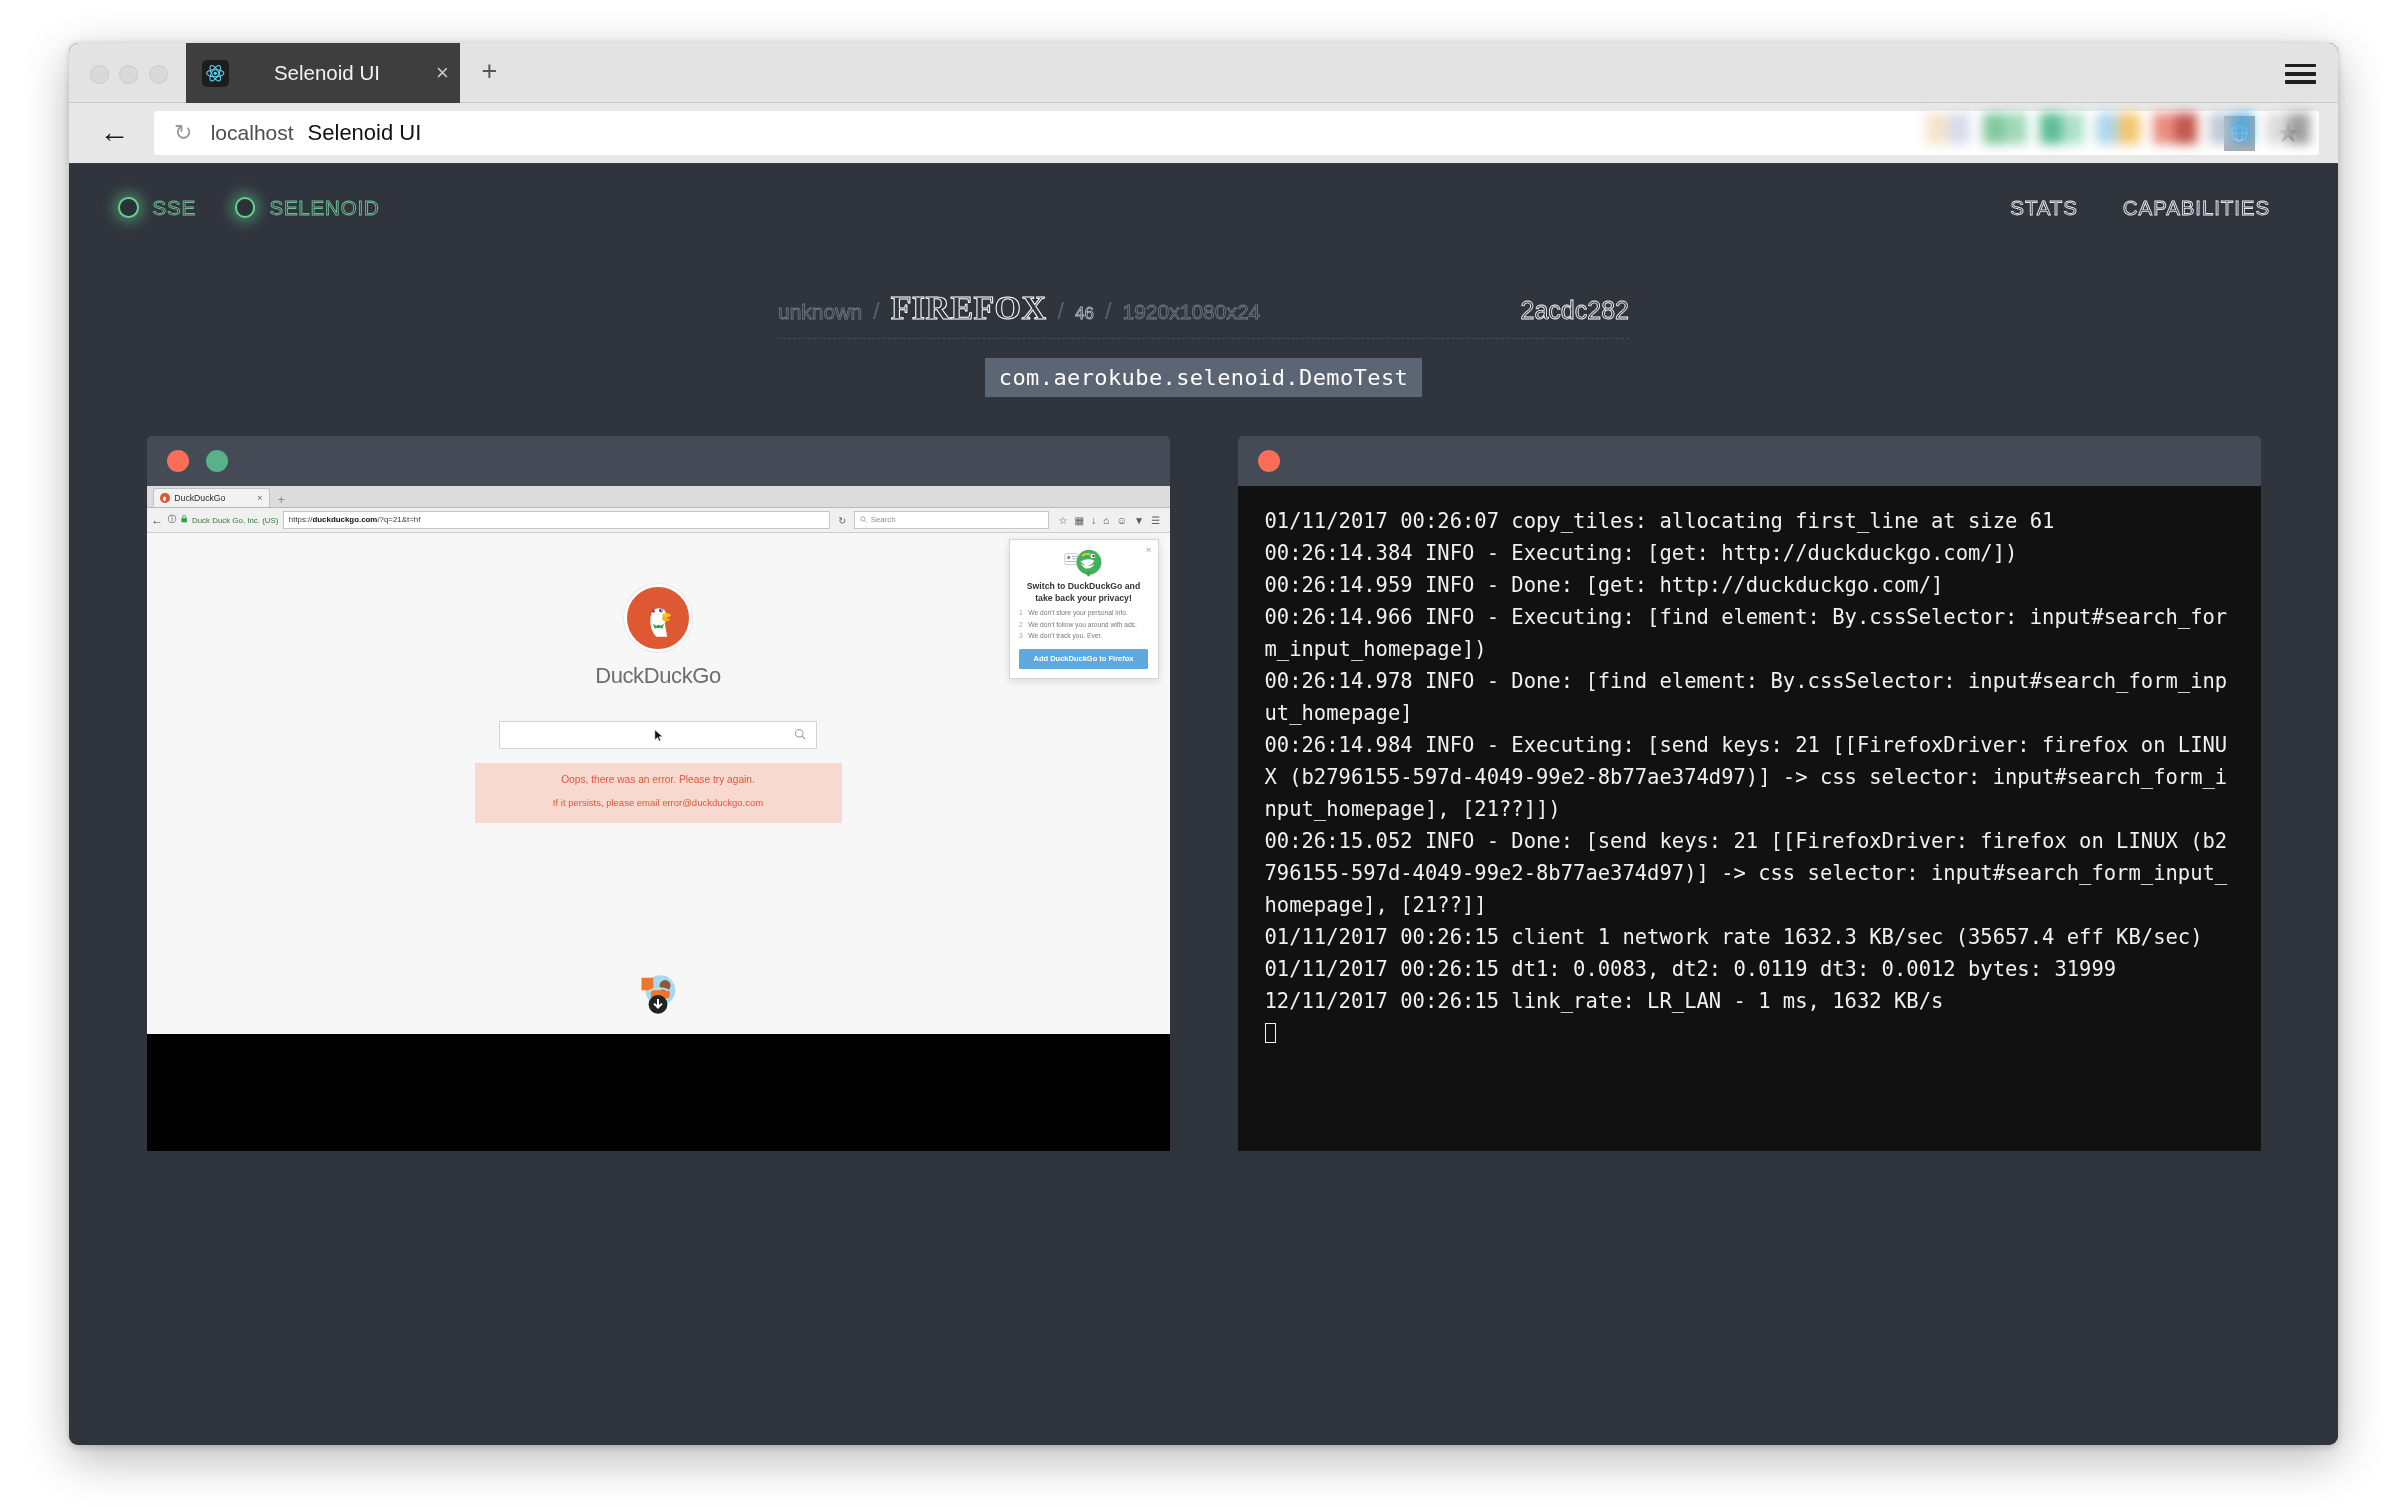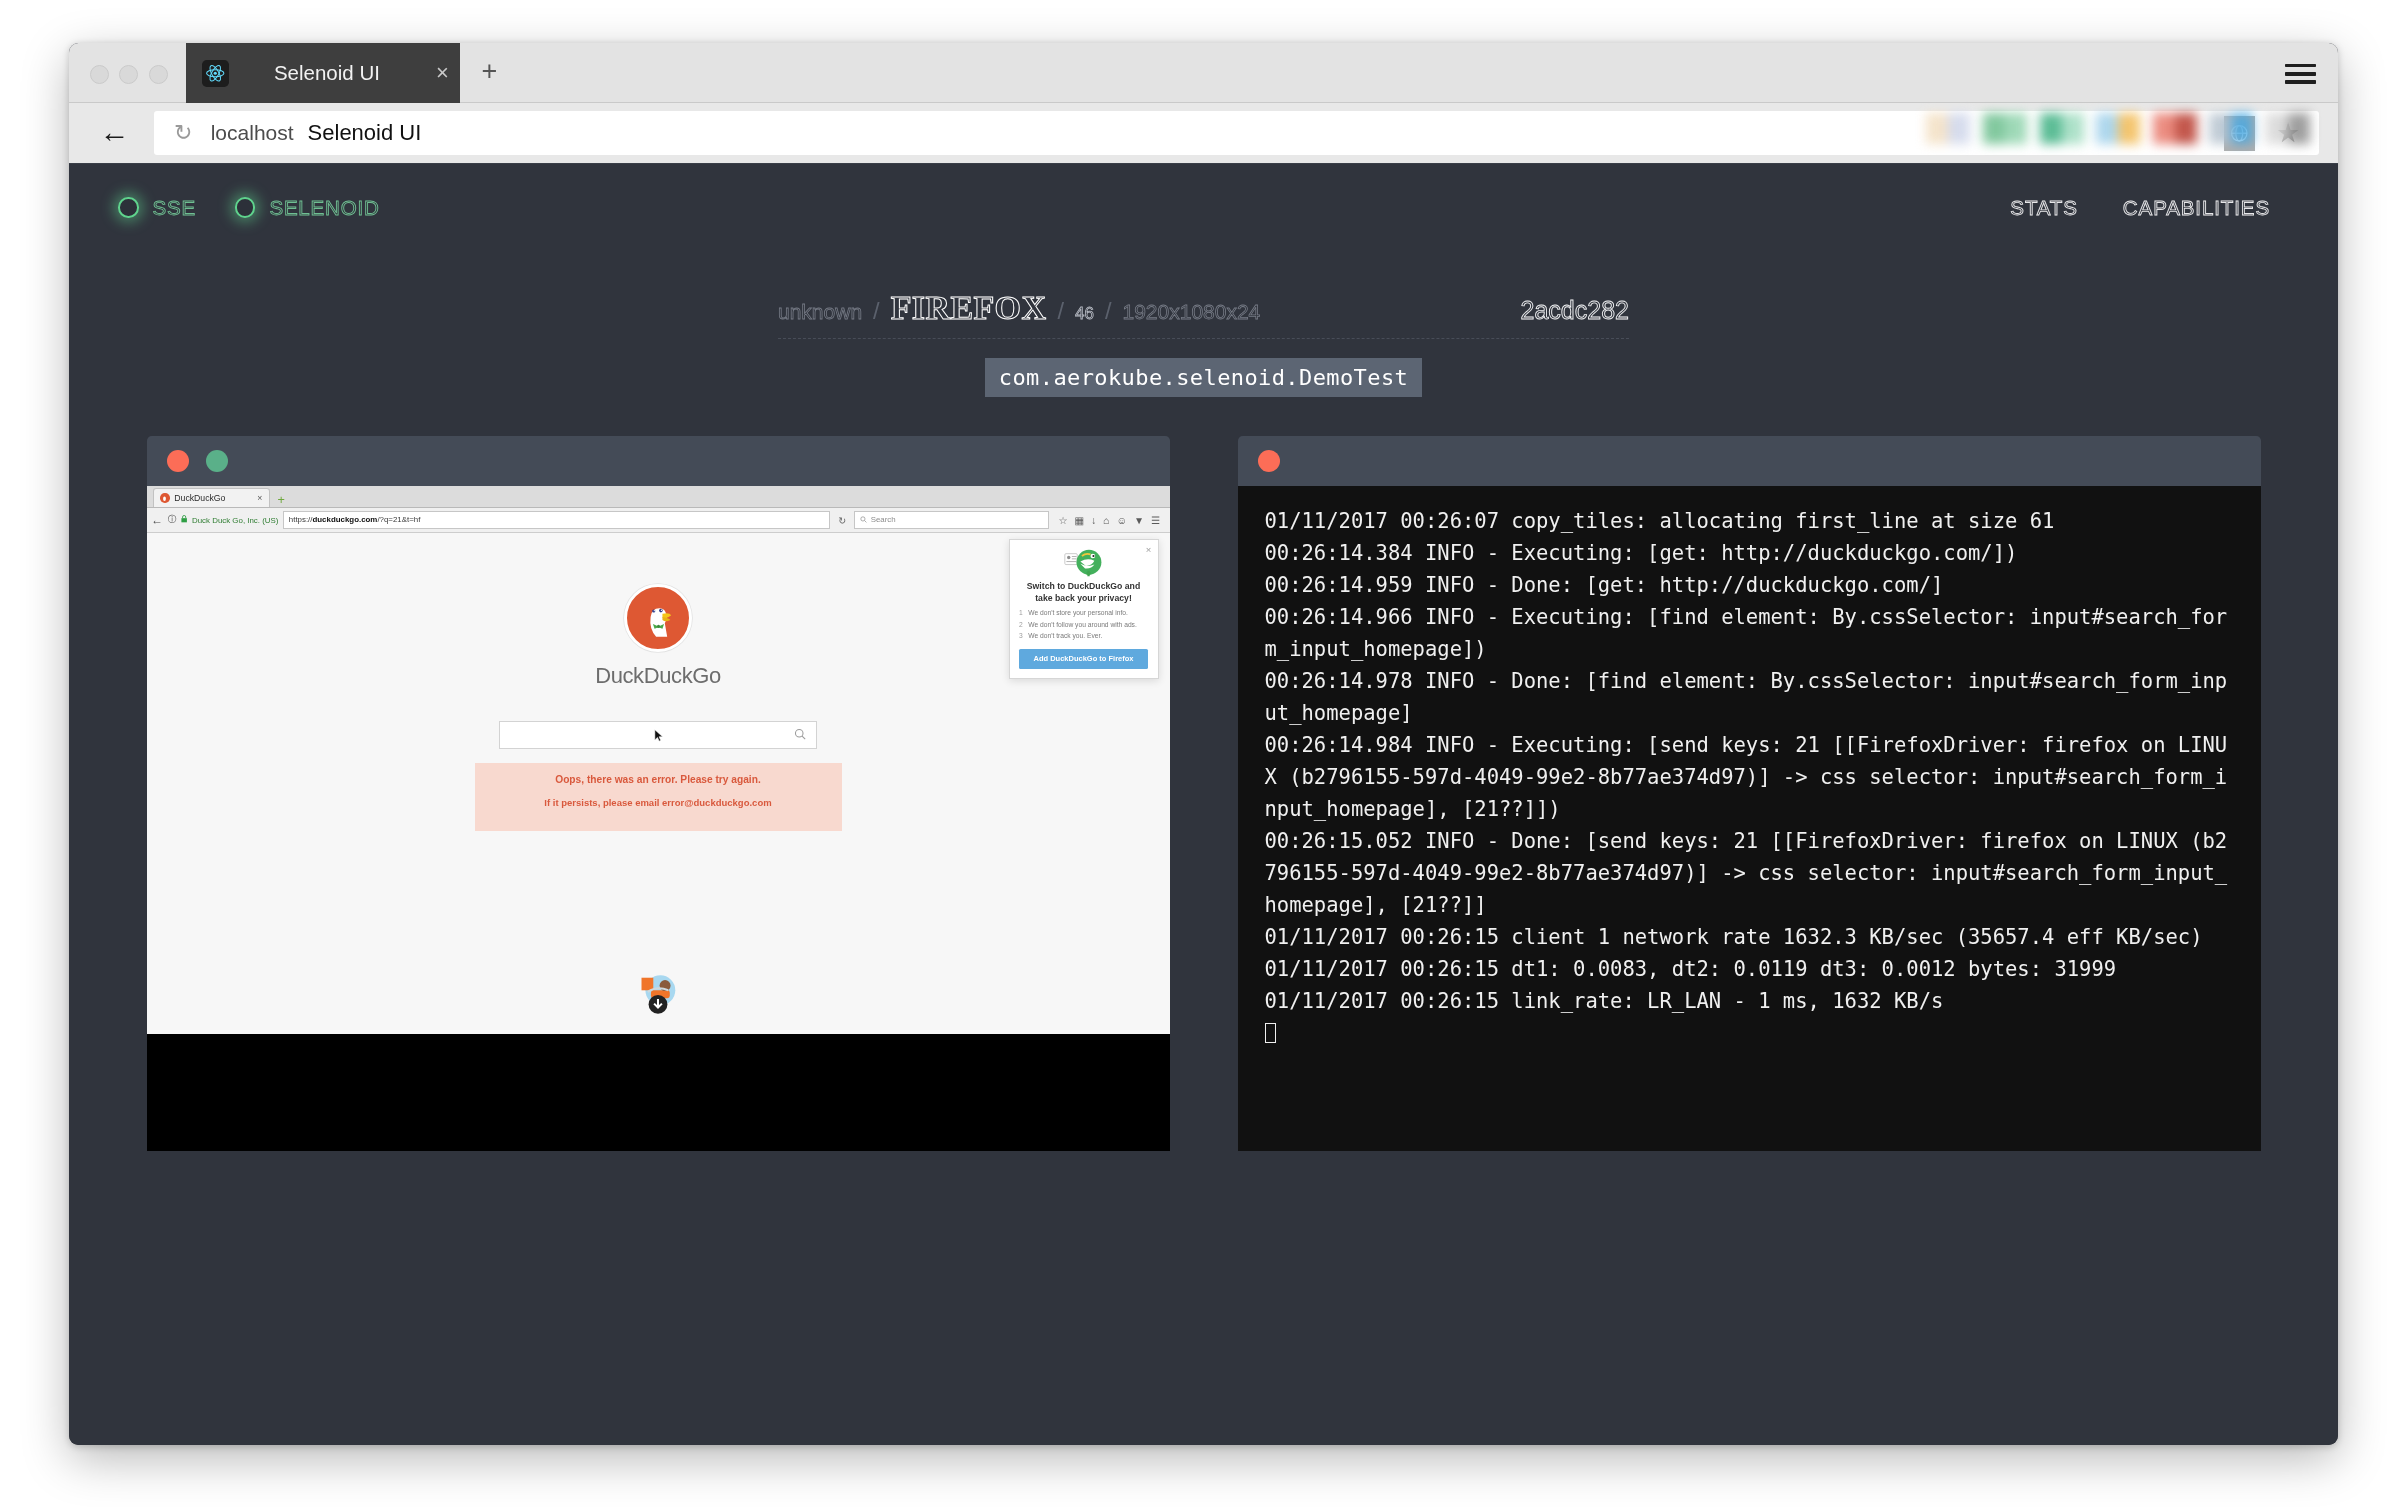--- a/index.html
+++ b/index.html
@@ -258,22 +258,22 @@
     background: #fff; border: 0.8px solid #d3d3d3;
     display: flex; align-items: center; justify-content: flex-end;
     padding-right: 9.5px; position: relative;
   }
   #ddg-cursor {
     position: absolute; left: 154px; top: 7px; width: 0; height: 0;
   }
   #ddg-error {
     width: 367px; margin: 14px auto 0;
     background: #f8d9cf; color: #d9593d;
-    text-align: center; padding: 11px 0 22px;
-    font-size: 10.2px; font-weight: 700; line-height: 1.25;
+    text-align: center; padding: 11px 0 14px;
+    font-size: 10.2px; font-weight: 400; line-height: 1.25;
   }
   #ddg-error .small { display: block; margin-top: 11px; font-size: 9.5px; }
   #ddg-bottom-art {
     position: absolute; left: 0; right: 0; bottom: 14px; text-align: center;
   }
 
   
   #ddg-popup {
     position: absolute; right: 11px; top: 4.7px;
     width: 150px; background: #fff;
@@ -576,21 +576,21 @@
         <div id="log-body">
           <div class="log-line">01/11/2017 00:26:07 copy_tiles: allocating first_line at size 61</div>
           <div class="log-line">00:26:14.384 INFO - Executing: [get: http://duckduckgo.com/])</div>
           <div class="log-line">00:26:14.959 INFO - Done: [get: http://duckduckgo.com/]</div>
           <div class="log-line">00:26:14.966 INFO - Executing: [find element: By.cssSelector: input#search_form_input_homepage])</div>
           <div class="log-line">00:26:14.978 INFO - Done: [find element: By.cssSelector: input#search_form_input_homepage]</div>
           <div class="log-line">00:26:14.984 INFO - Executing: [send keys: 21 [[FirefoxDriver: firefox on LINUX (b2796155-597d-4049-99e2-8b77ae374d97)] -&gt; css selector: input#search_form_input_homepage], [21??]])</div>
           <div class="log-line">00:26:15.052 INFO - Done: [send keys: 21 [[FirefoxDriver: firefox on LINUX (b2796155-597d-4049-99e2-8b77ae374d97)] -&gt; css selector: input#search_form_input_homepage], [21??]]</div>
           <div class="log-line">01/11/2017 00:26:15 client 1 network rate 1632.3 KB/sec (35657.4 eff KB/sec)</div>
           <div class="log-line">01/11/2017 00:26:15 dt1: 0.0083, dt2: 0.0119 dt3: 0.0012 bytes: 31999</div>
-          <div class="log-line">01/11/2017 00:26:15 link_rate: LR_LAN - 1 ms, 1632 KB/s</div>
+          <div class="log-line">12/11/2017 00:26:15 link_rate: LR_LAN - 1 ms, 1632 KB/s</div>
           <div class="log-line"><span id="log-cursor"></span></div>
         </div>
       </div>
 
     </div>
   </div>
 </div>
 
 
 </body></html>

